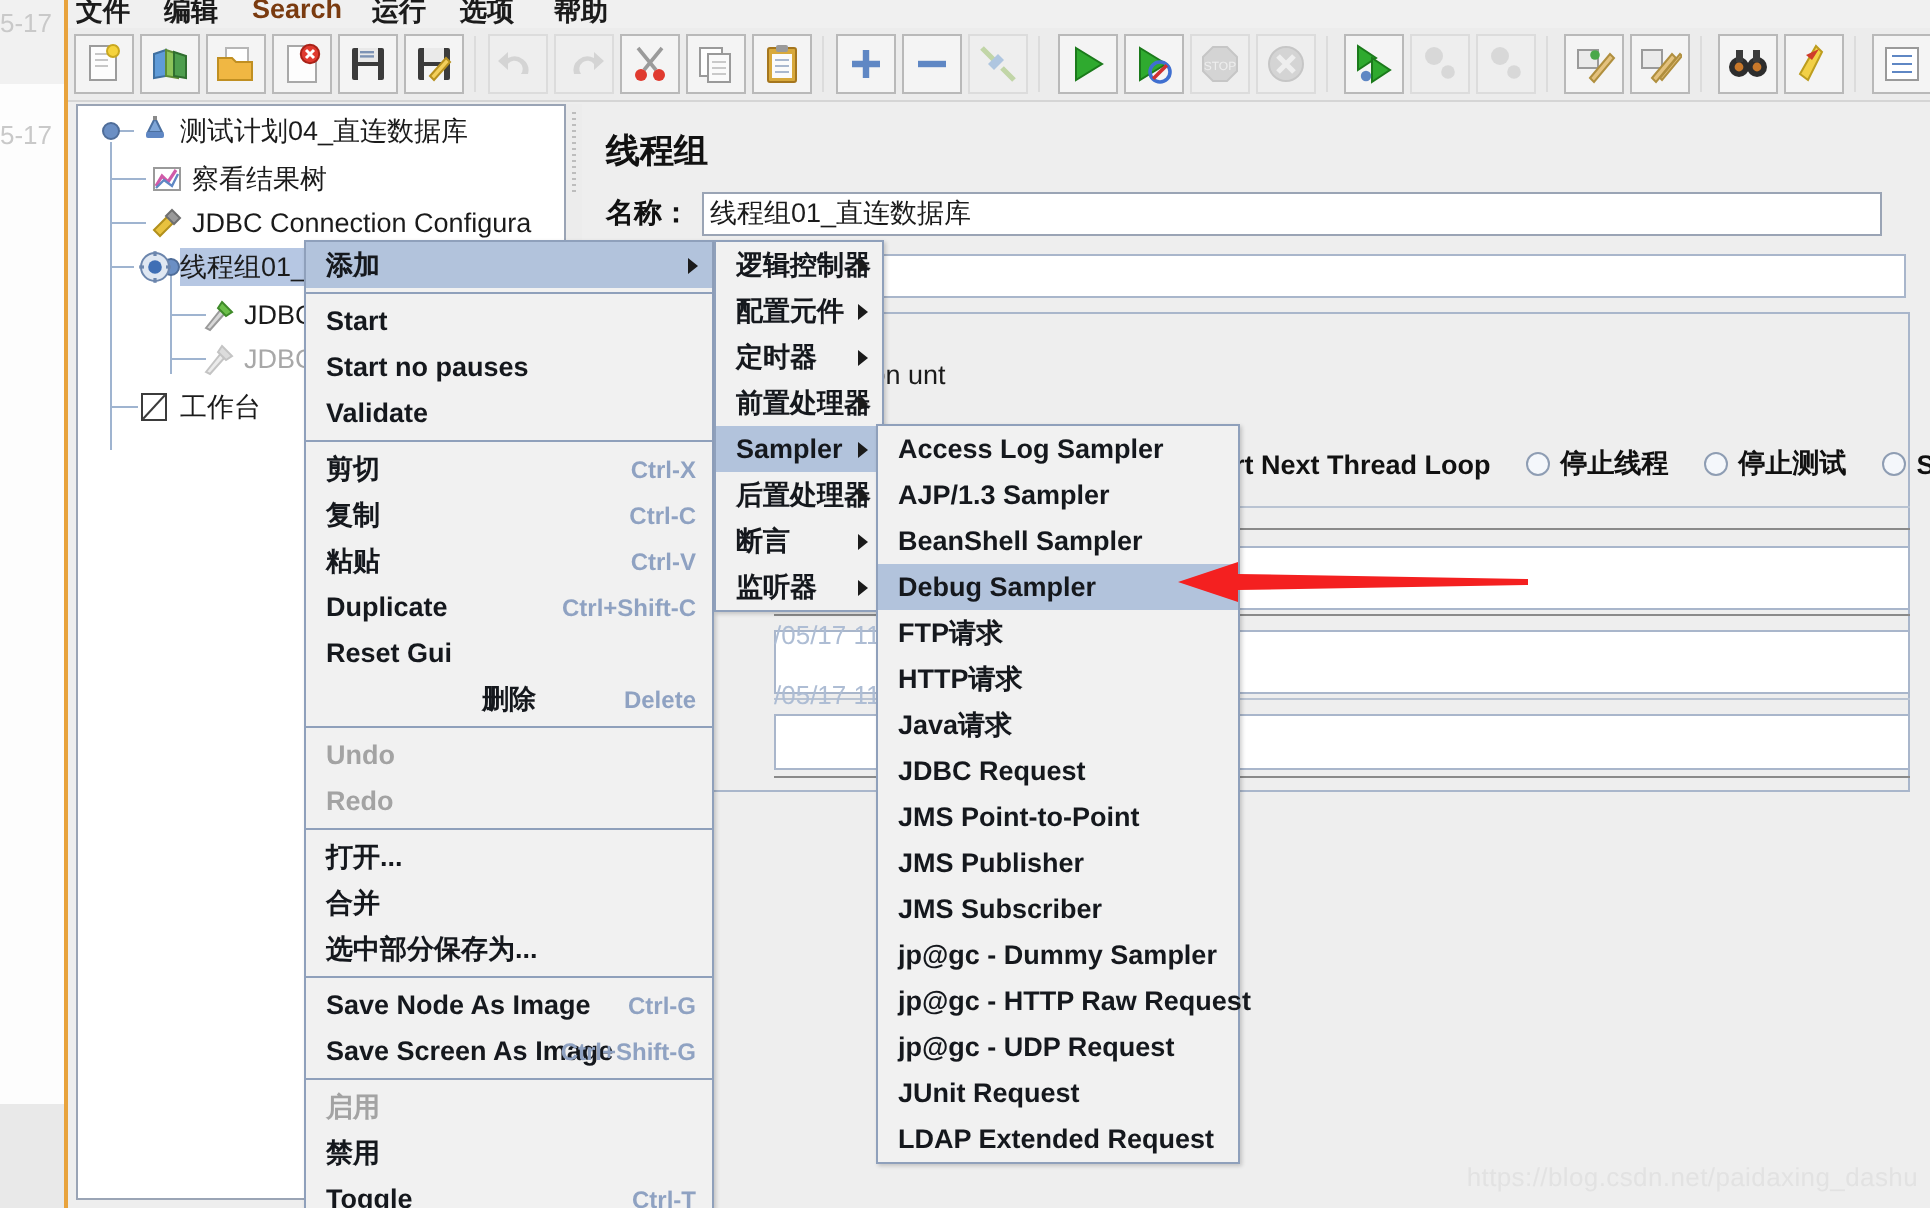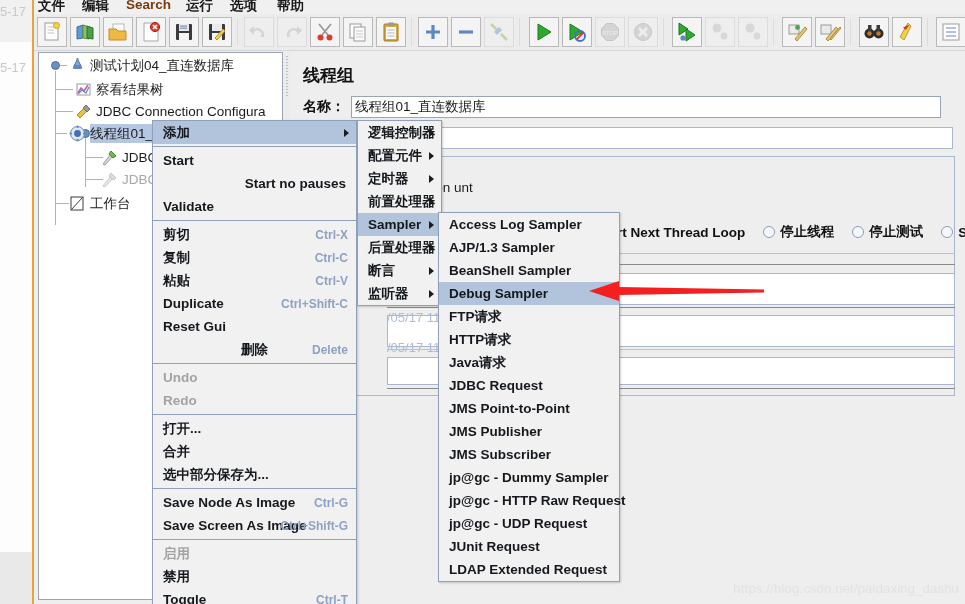--- a/index.html
+++ b/index.html
@@ -573,21 +573,21 @@
 
     <div class="menu lvl1" id="ctxmenu" style="left:118px;top:120px;width:205px;">
         <div class="mi sel" style="height: 23px;">
           <span>添加</span>
           <span class="arrow"></span>
         </div>
         <div class="msep"></div>
         <div class="mi" style="height: 23px;">
           <span>Start</span>
         </div>
-        <div class="mi" style="height: 23px; justify-content: flex-end;">
+        <div class="mi" style="height: 23px;">
           <span>Start no pauses</span>
         </div>
         <div class="mi" style="height: 23px;">
           <span>Validate</span>
         </div>
         <div class="msep"></div>
         <div class="mi" style="height: 23px;">
           <span>剪切</span>
           <span class="accel">Ctrl-X</span>
         </div>

